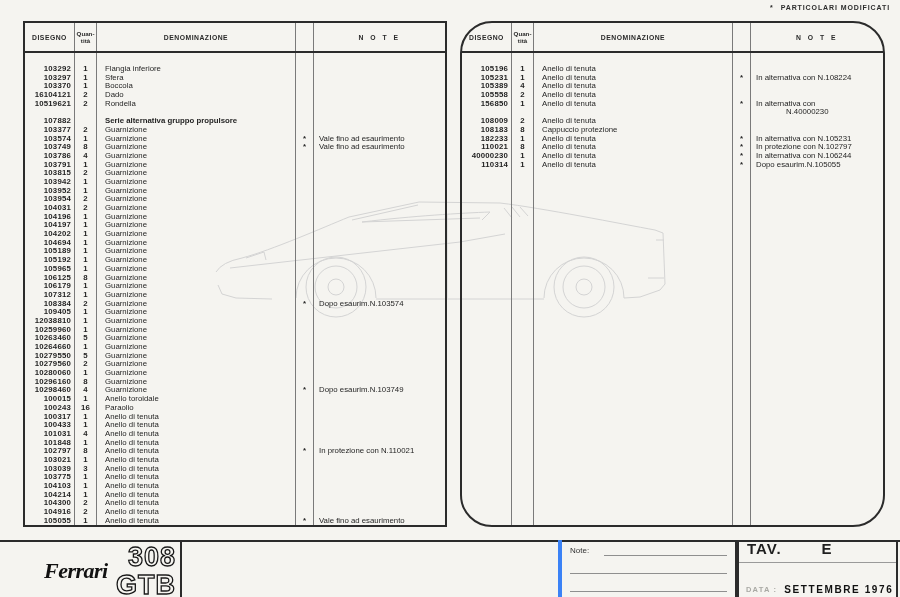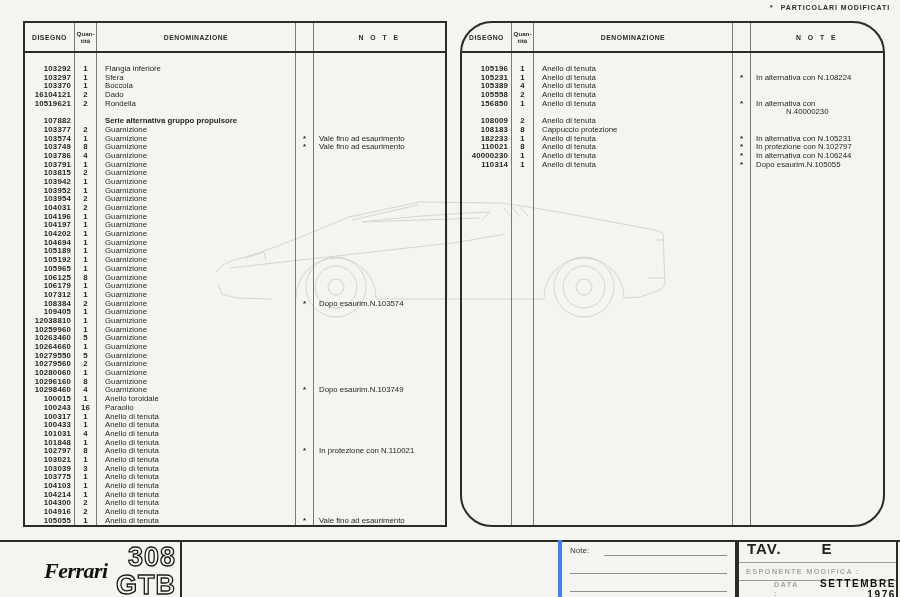--- a/index.html
+++ b/index.html
@@ -58,21 +58,21 @@
   .nl3{left:8px;top:51px;}
   .tav-box{position:absolute;left:737px;top:-2px;bottom:0;width:161px;box-sizing:border-box;
            border-left:2px solid #2b2b2b;border-right:2px solid #2b2b2b;}
   .tav-row{position:absolute;left:0;right:0;top:0;height:22px;border-bottom:1px solid #9a9a9a;
            display:flex;}
   .tav-label{font-size:15px;font-weight:bold;margin-left:8px;letter-spacing:1px;}
   .tav-value{font-size:15px;font-weight:bold;margin-left:40px;}
   .esp-row{position:absolute;left:0;right:0;top:23px;height:17px;border-bottom:1px solid #9a9a9a;
            display:flex;align-items:center;}
   .esp-label{font-size:7.5px;color:#a9a9a4;letter-spacing:1.2px;margin-left:7px;font-weight:bold;}
-  .data-row{position:absolute;left:0;right:0;top:41px;height:16px;display:flex;align-items:center;padding-left:28px;}
+  .data-row{position:absolute;left:0;right:0;top:41px;height:16px;display:flex;align-items:center;}
   .data-label{font-size:7.5px;color:#a9a9a4;letter-spacing:1.2px;margin-left:7px;font-weight:bold;}
   .data-value{font-size:10px;font-weight:bold;letter-spacing:1.6px;margin-left:7px;color:#111;text-align:right;}
 </style>
 </head>
 <body>
 
 <div class="page">
 
   <div class="part-mod">
     <span>*</span>
@@ -493,23 +493,20 @@
       <div class="note-line nl1"></div>
       <div class="note-line nl2"></div>
       <div class="note-line nl3"></div>
     </div>
 
     <div class="tav-box">
       <div class="tav-row">
         <span class="tav-label">TAV.</span>
         <span class="tav-value">E</span>
       </div>
-      <div class="esp-row">
-        <span class="esp-label">ESPONENTE  MODIFICA :</span>
-      </div>
       <div class="data-row">
         <span class="data-label">DATA :</span>
         <span class="data-value">SETTEMBRE 1976</span>
       </div>
     </div>
   </div>
 
 </div>
 
 </body></html>

